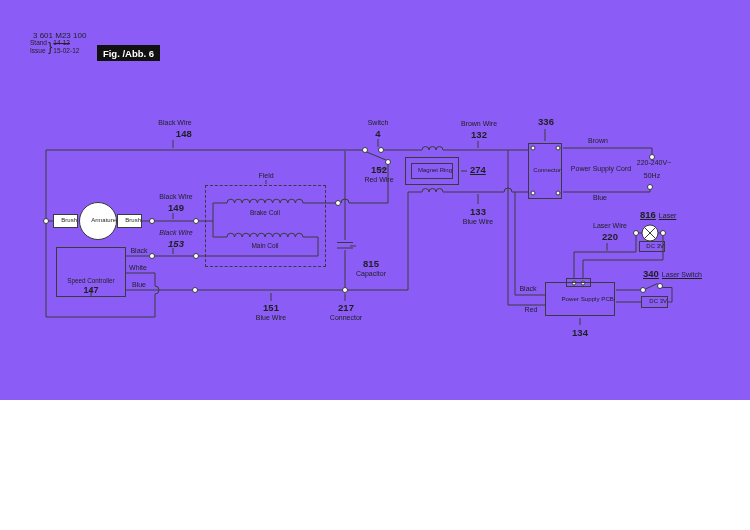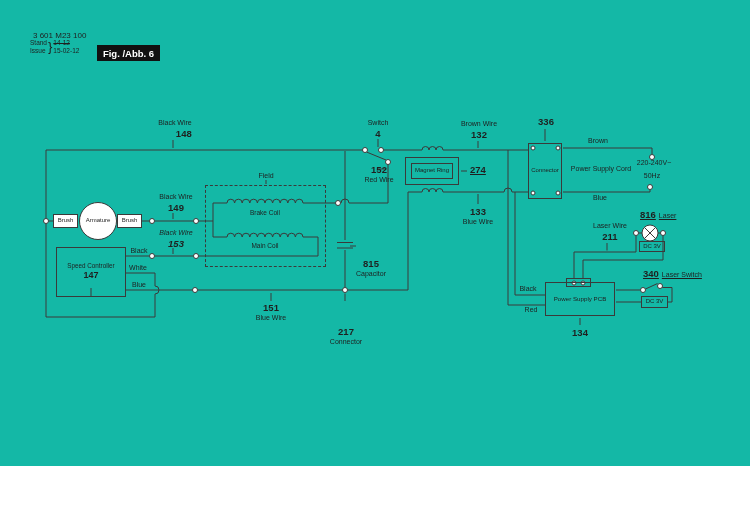--- a/index.html
+++ b/index.html
@@ -1,23 +1,23 @@
 <!DOCTYPE html>
 <html><head>
 <meta charset="utf-8">
 <style>
   html,body{margin:0;padding:0;background:#fff;}
-  .page{position:relative;width:750px;height:466px;background:#14b8a6;overflow:hidden;
+  .page{position:relative;width:750px;height:400px;background:#8b5cf6;overflow:hidden;
         font-family:"Liberation Sans",sans-serif;color:#1f1f1f;}
   .abs{position:absolute;}
   svg.wires{position:absolute;left:0;top:0;}
   svg.wires path{stroke:#3a3a3a;stroke-width:1;fill:none;}
   svg.wires circle{stroke:#3a3a3a;stroke-width:1;fill:#fff;}
   .box{position:absolute;border:1px solid #3a3a3a;display:flex;align-items:center;
-       justify-content:center;font-size:6.5px;text-align:center;line-height:1.25;
+       justify-content:flex-end;font-size:6.5px;text-align:center;line-height:1.25;
        box-sizing:border-box;white-space:nowrap;}
   .dashed{border-style:dashed;}
   .col{flex-direction:column;}
   .lbl{position:absolute;transform:translateX(-50%);text-align:center;font-size:7px;
        line-height:1.25;white-space:nowrap;}
   .lbl span{display:block;}
   .lbl b{display:block;font-size:9.5px;font-weight:700;}
   .row-lbl{position:absolute;font-size:7px;white-space:nowrap;text-decoration:underline;}
   .row-lbl b{font-size:9.5px;font-weight:700;margin-right:3px;}
   .small-l{position:absolute;font-size:7.5px;white-space:nowrap;}
@@ -177,21 +177,21 @@
   <div class="lbl" style="left:600px;top:194px;">Blue</div>
   <div class="lbl" style="left:601px;top:165px;">Power Supply Cord</div>
   <div class="lbl" style="left:654px;top:159px;">220-240V~</div>
   <div class="lbl" style="left:652px;top:172px;">50Hz</div>
 
   <div class="row-lbl" style="left:640px;top:209px;">
     <b>816</b><span>Laser</span>
   </div>
   <div class="lbl" style="left:610px;top:222px;">
     <span>Laser Wire</span>
-      <b>211</b>
+      <b>220</b>
   </div>
   <div class="row-lbl" style="left:643px;top:268px;">
     <b>340</b><span>Laser Switch</span>
   </div>
   <div class="lbl" style="left:528px;top:285px;">Black</div>
   <div class="lbl" style="left:531px;top:306px;">Red</div>
   <div class="lbl" style="left:580px;top:327px;">
     <b>134</b>
   </div>
   <div class="row-lbl" style="left:470px;top:164px;">
@@ -202,21 +202,21 @@
       <span>Blue Wire</span>
   </div>
   <div class="lbl" style="left:367px;top:164px;margin-left:12px;">
     <b>152</b>
       <span>Red Wire</span>
   </div>
   <div class="lbl" style="left:371px;top:242px;margin-top:16px;">
     <b>815</b>
       <span>Capacitor</span>
   </div>
-  <div class="lbl" style="left:346px;top:302px;margin-top:24px;">
+  <div class="lbl" style="left:346px;top:302px;">
     <b>217</b>
       <span>Connector</span>
   </div>
   <div class="lbl" style="left:271px;top:302px;">
     <b>151</b>
       <span>Blue Wire</span>
   </div>
   <div class="lbl" style="left:266px;top:172px;">Field</div>
   <div class="lbl" style="left:265px;top:209px;font-size:6.5px;">Brake Coil</div>
   <div class="lbl" style="left:265px;top:242px;font-size:6.5px;">Main Coil</div>

